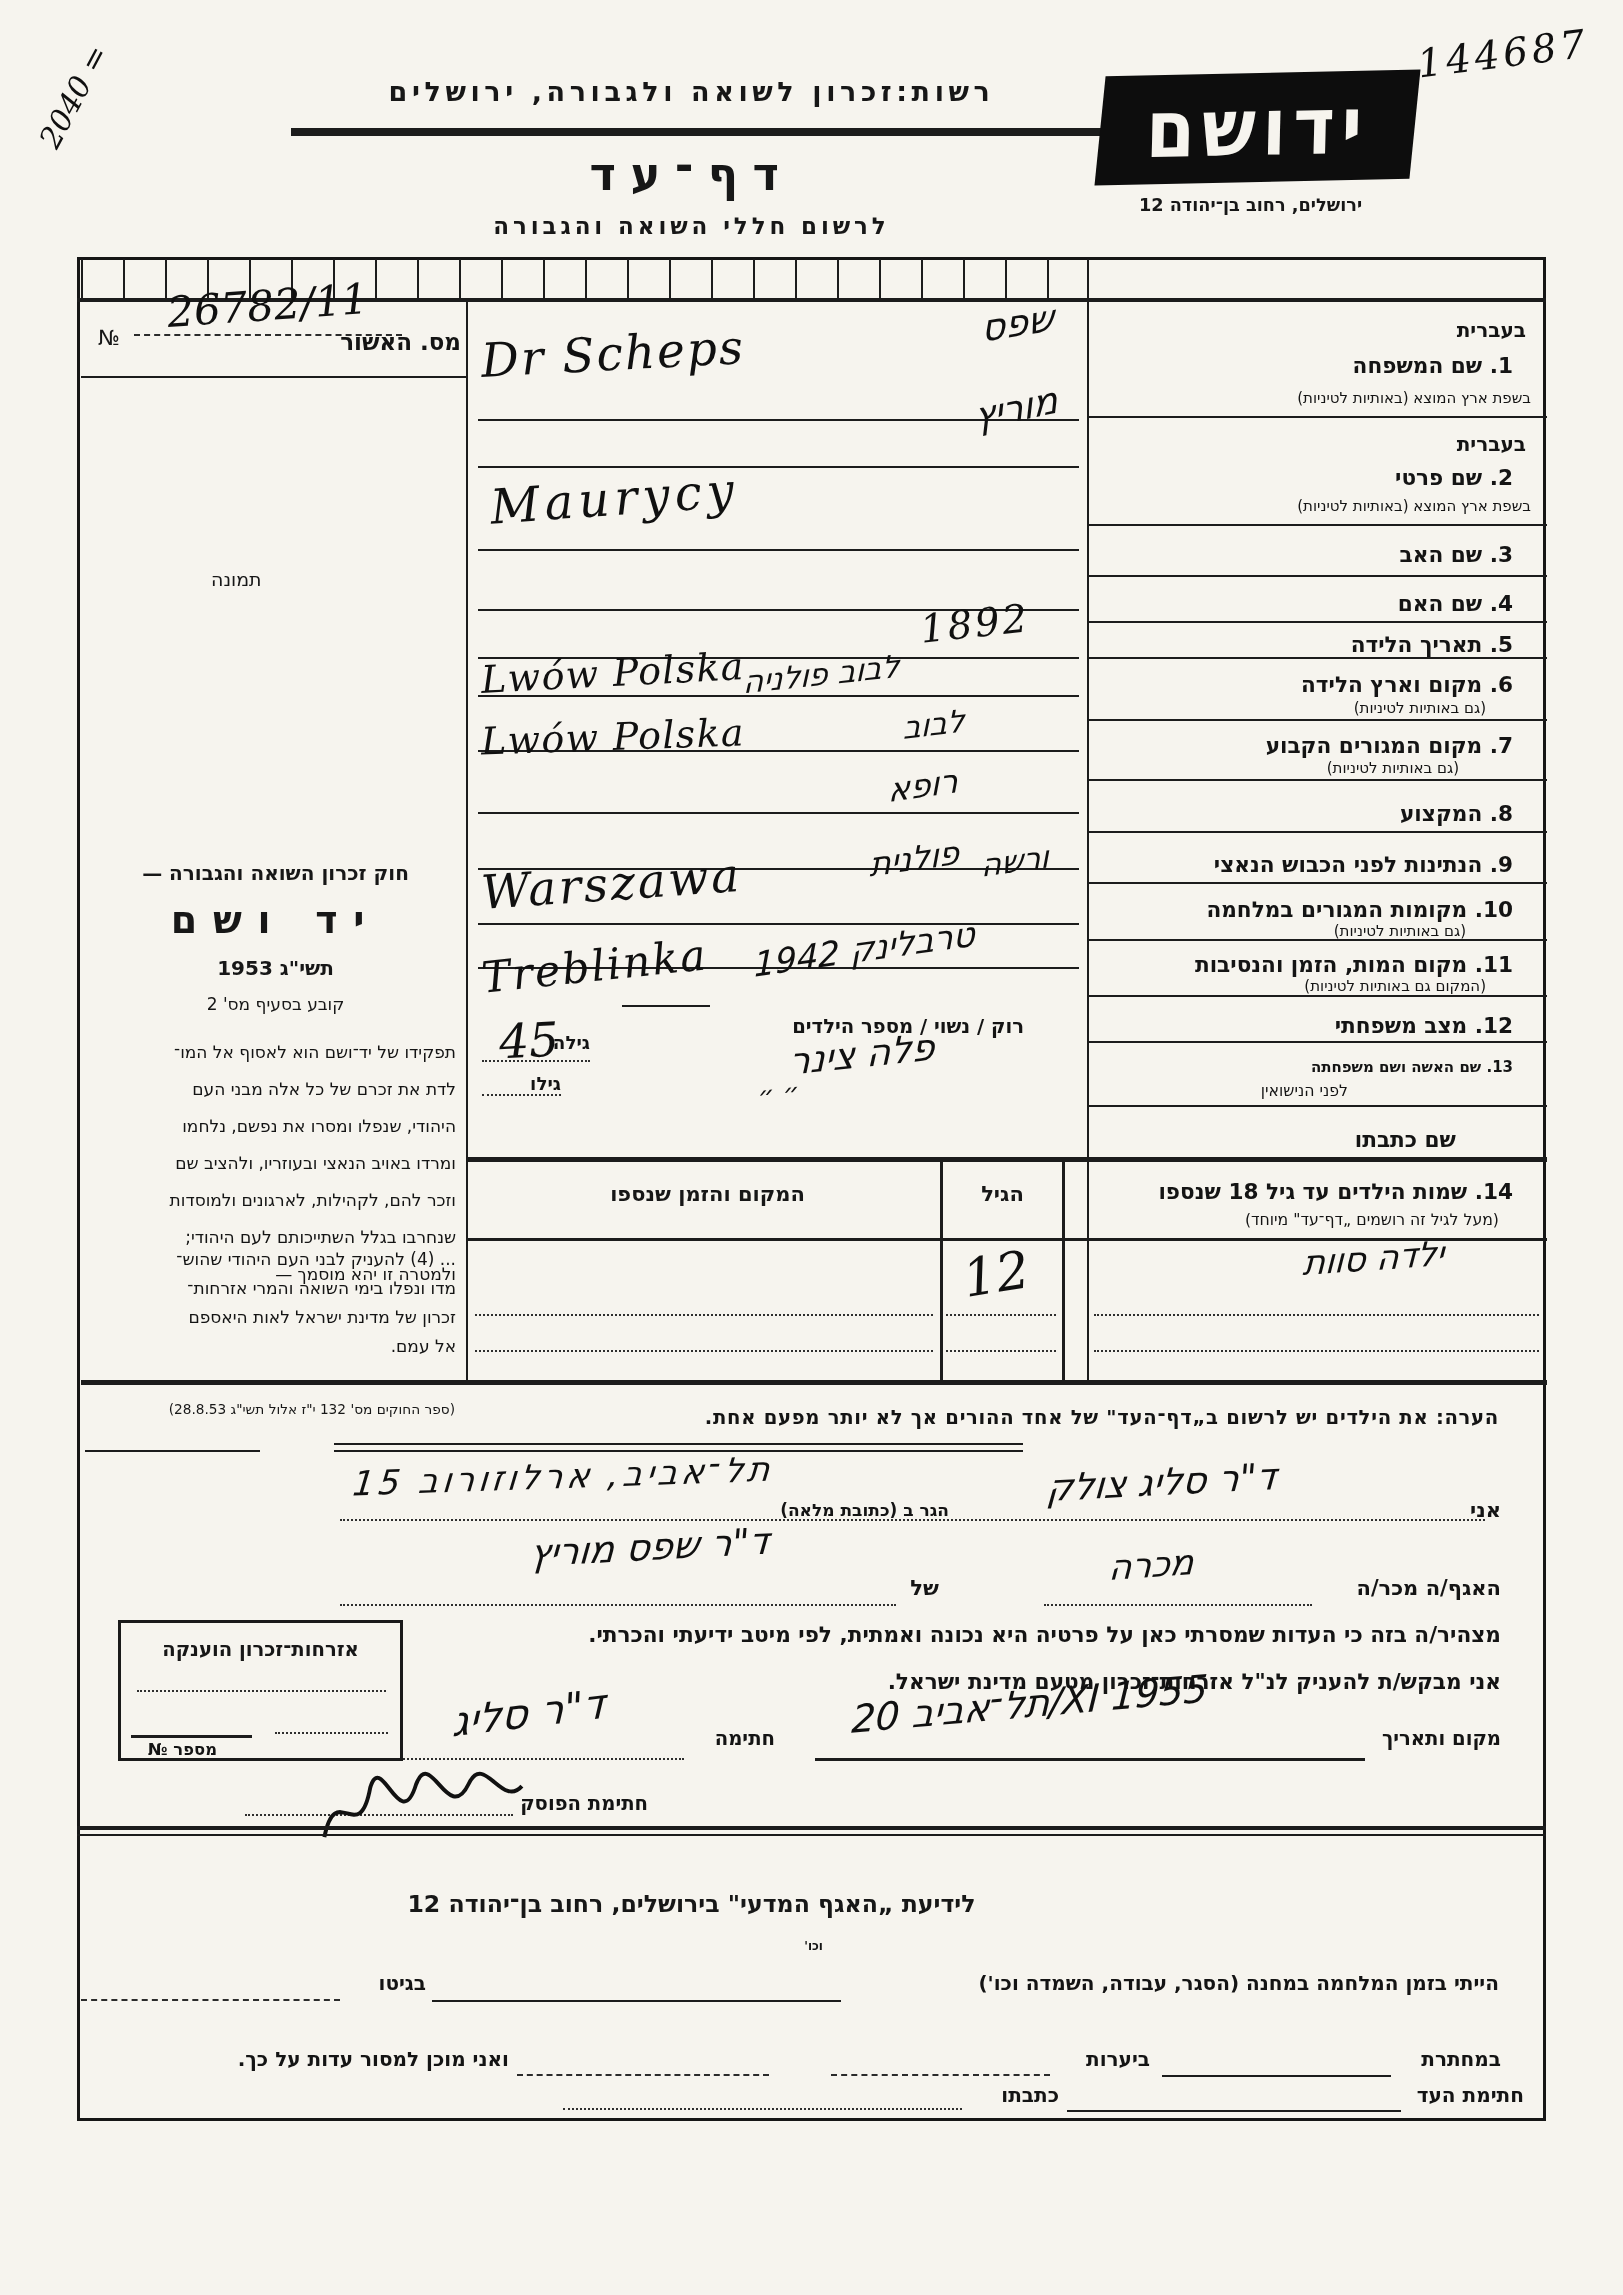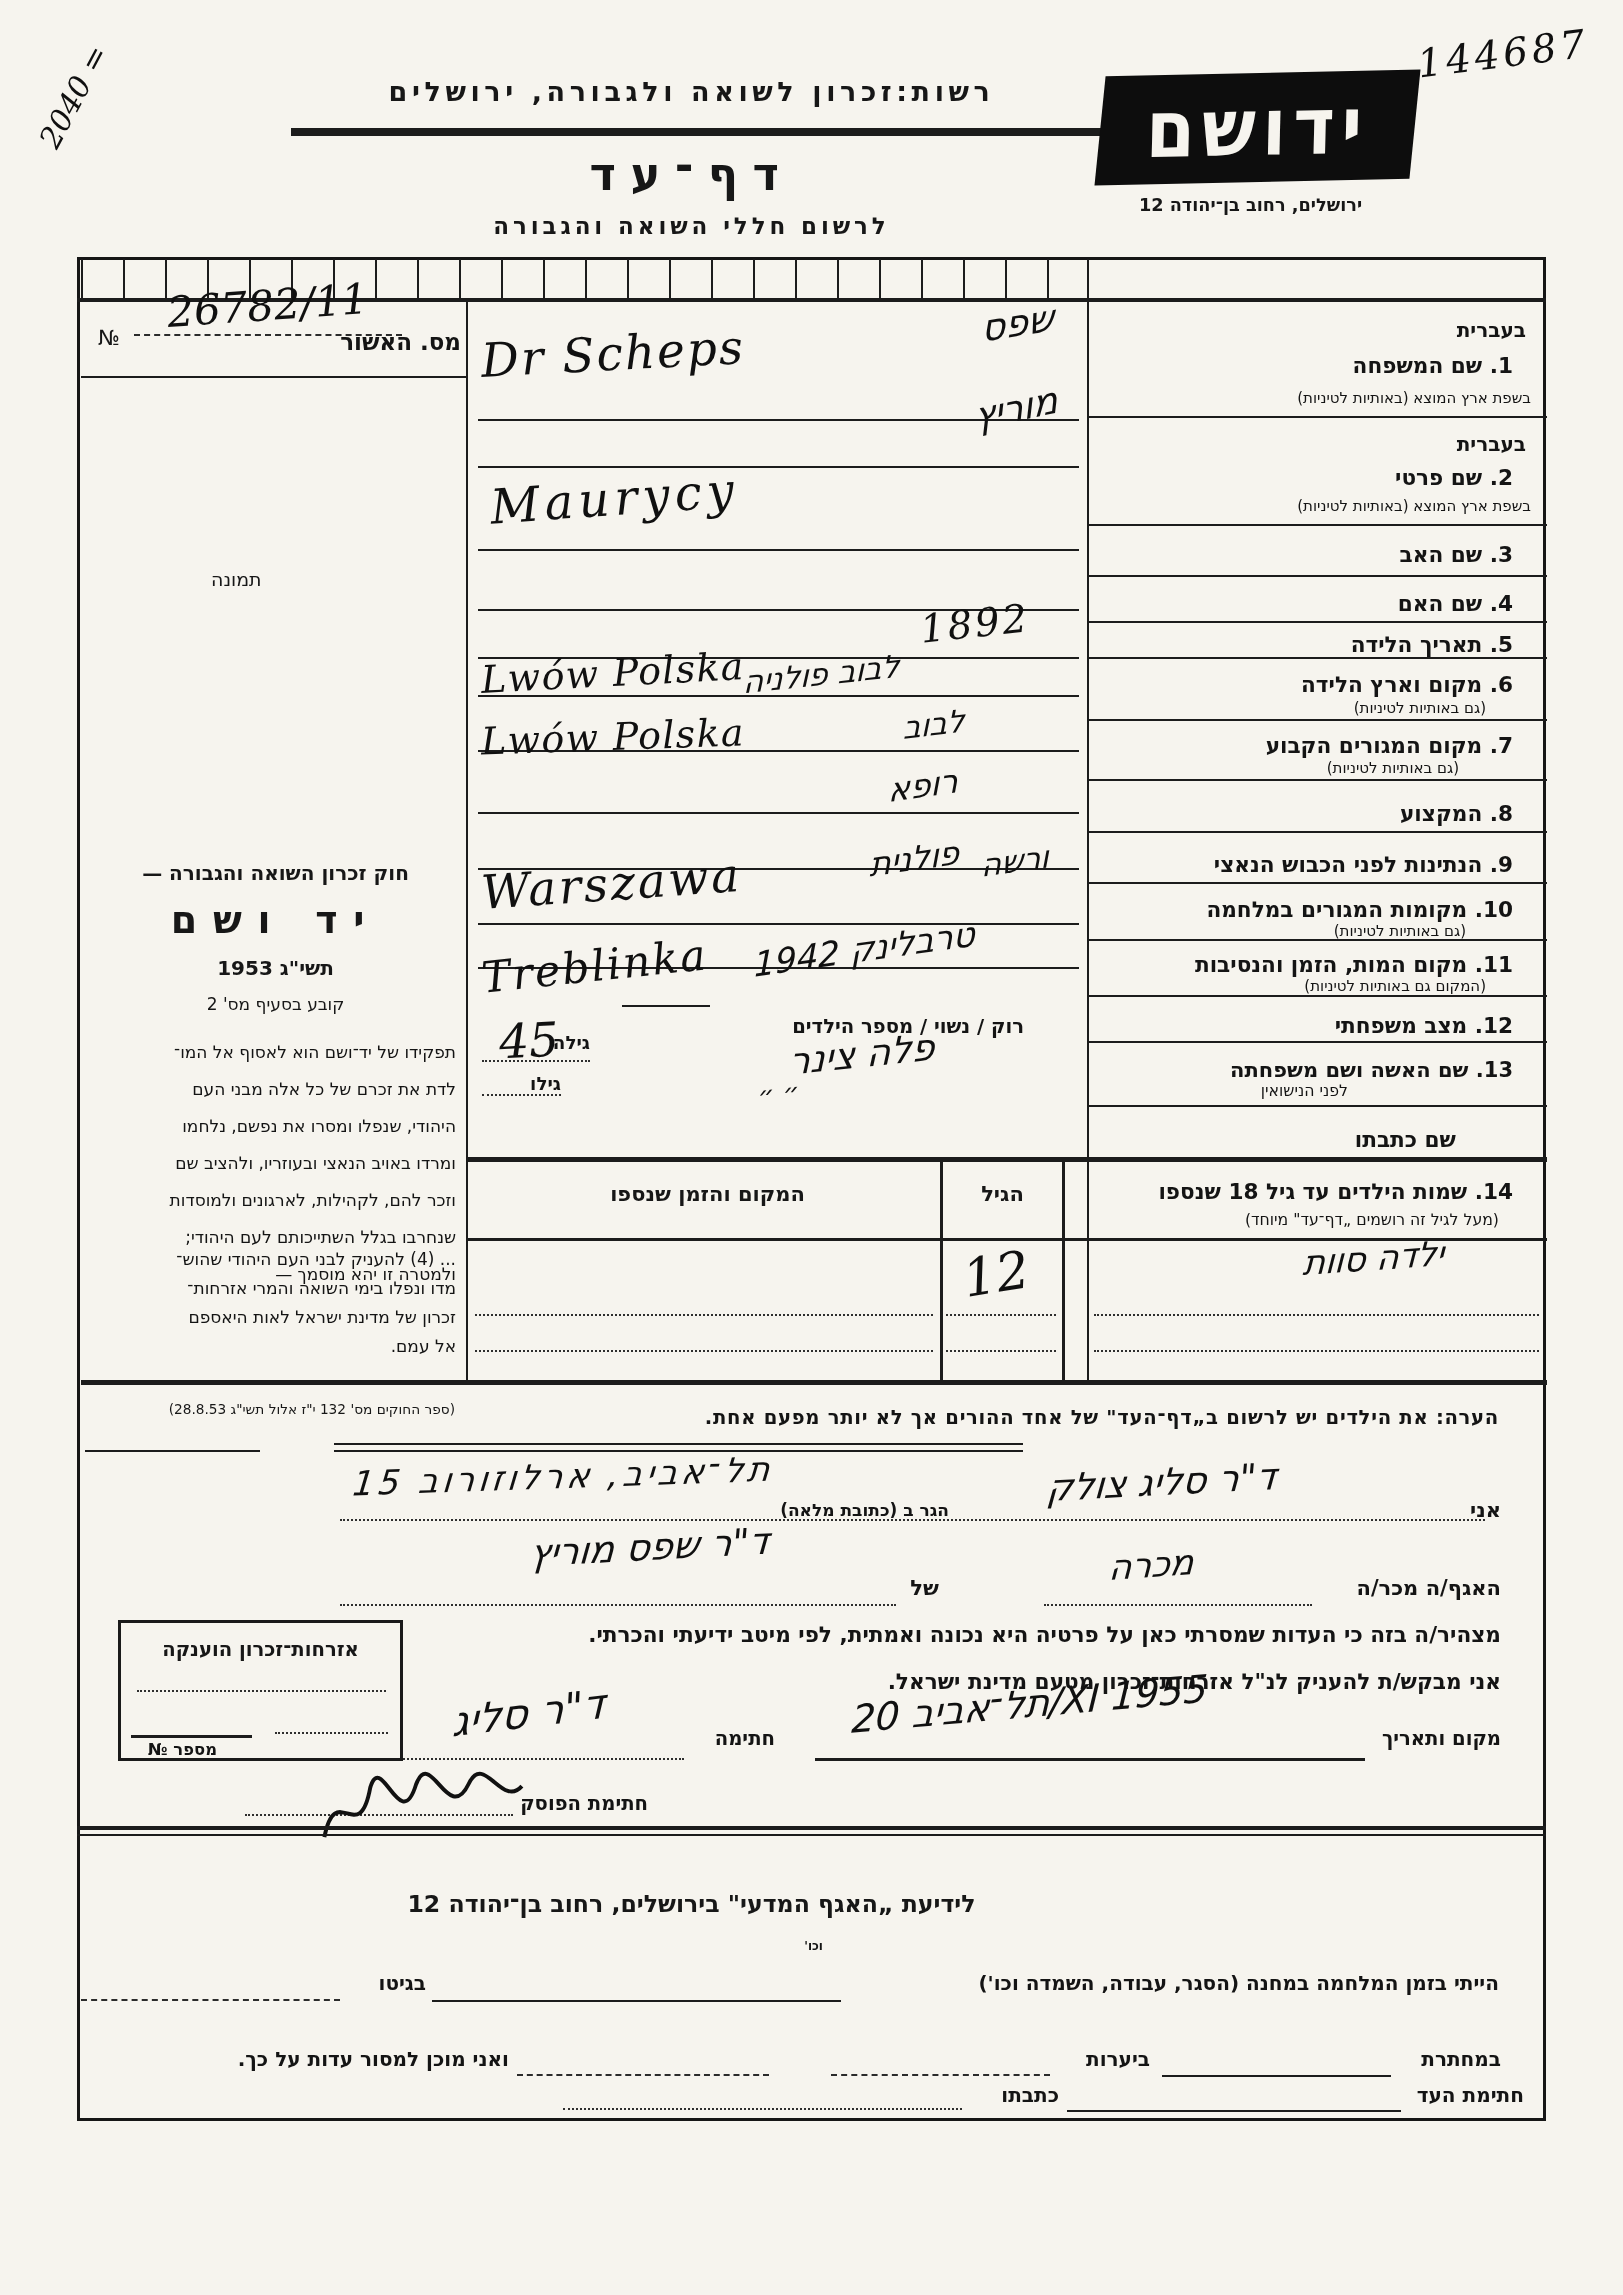--- a/index.html
+++ b/index.html
@@ -97,21 +97,21 @@
 <div class="lbl" style="right:157px;top:922px;font-size:15px;">(גם באותיות לטיניות)</div>
 <div class="line" style="left:1088px;top:939px;width:459px;height:2px;"></div>
 
 <div class="lbl b" style="right:110px;top:952px;font-size:21.6px;">11. מקום המות, הזמן והנסיבות</div>
 <div class="lbl" style="right:137px;top:977px;font-size:15px;">(המקום גם באותיות לטיניות)</div>
 <div class="line" style="left:1088px;top:995px;width:459px;height:2px;"></div>
 
 <div class="lbl b" style="right:110px;top:1013px;font-size:21.6px;">12. מצב משפחתי</div>
 <div class="line" style="left:1088px;top:1041px;width:459px;height:2px;"></div>
 
-<div class="lbl b" style="right:110px;top:1058px;font-size:21px;">13. שם האשה ושם משפחתה</div>
+<div class="lbl b" style="right:110px;top:1058px;font-size:15px;">13. שם האשה ושם משפחתה</div>
 <div class="lbl" style="right:275px;top:1081px;font-size:15.7px;">לפני הנישואין</div>
 <div class="line" style="left:1088px;top:1105px;width:459px;height:2px;"></div>
 
 <div class="lbl b" style="right:167px;top:1127px;font-size:21.6px;">שם כתבתו</div>
 
 <div class="line" style="left:478px;top:419px;width:601px;height:2px;"></div>
 <div class="line" style="left:478px;top:466px;width:601px;height:2px;"></div>
 <div class="line" style="left:478px;top:549px;width:601px;height:2px;"></div>
 <div class="line" style="left:478px;top:609px;width:601px;height:2px;"></div>
 <div class="line" style="left:478px;top:657px;width:601px;height:2px;"></div>

